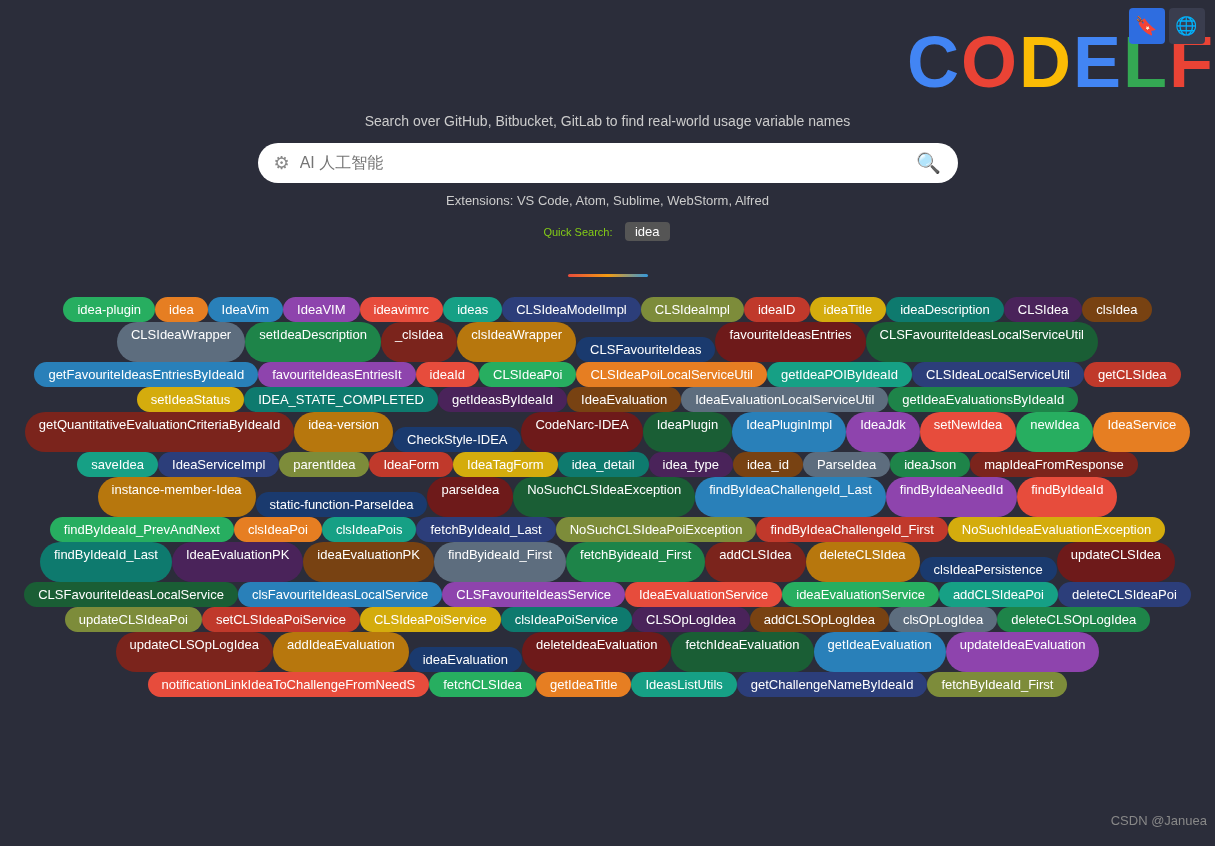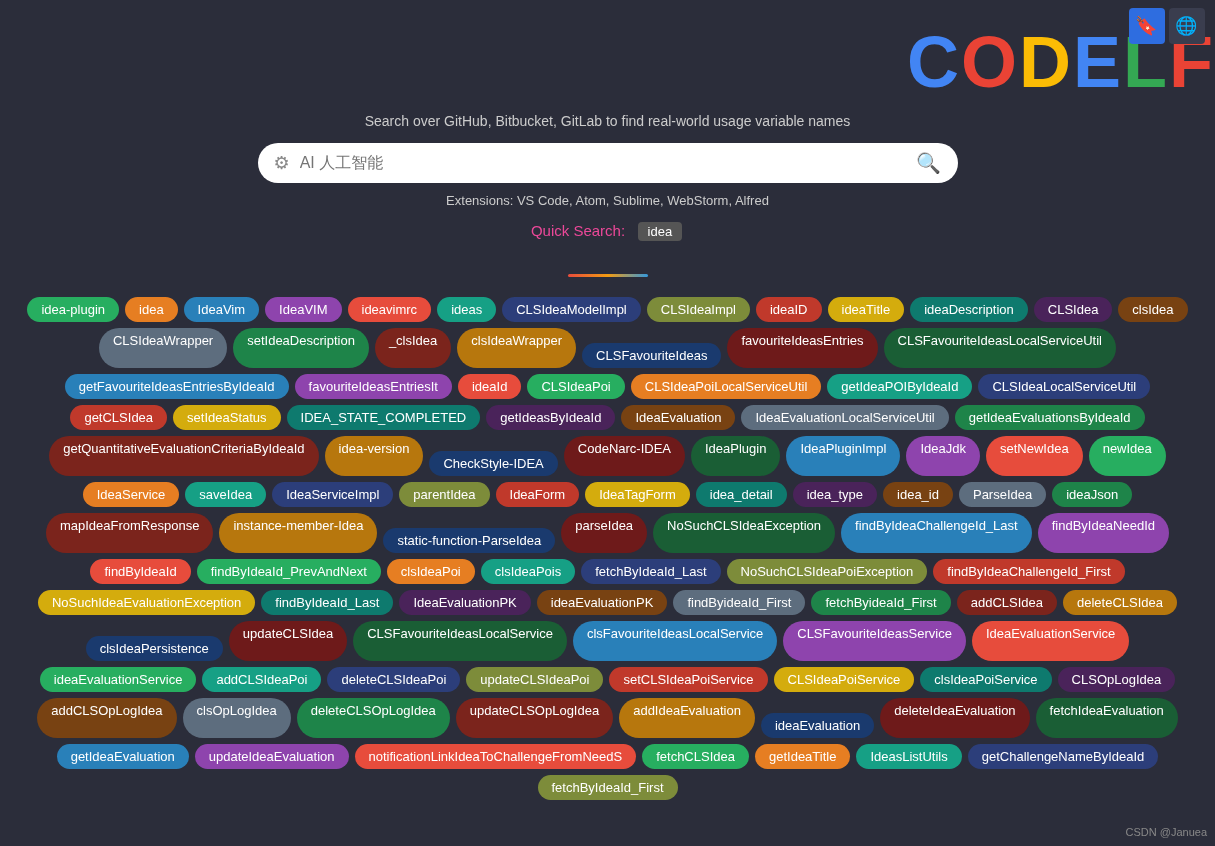--- a/index.html
+++ b/index.html
@@ -99,22 +99,22 @@
       font-size: 13px;
       margin-bottom: 12px;
     }
 
     
     .quick-search-row {
       text-align: center;
       margin-bottom: 20px;
     }
     .quick-search-label {
-      color: #ec4899;
-      font-size: 15px;
+      color: #84cc16;
+      font-size: 11px;
       margin-right: 6px;
     }
     .quick-tag {
       display: inline-block;
       background: #555;
       color: #fff;
       border-radius: 4px;
       padding: 2px 10px;
       font-size: 13px;
       cursor: pointer;
@@ -132,40 +132,39 @@
       height: 3px;
       background: linear-gradient(to right, #e74c3c, #f39c12, #3498db);
       border-radius: 2px;
     }
 
     
     .tags-area {
       display: flex;
       flex-wrap: wrap;
       justify-content: center;
-      gap: 6px;
       padding: 0 20px 20px;
     }
     .tag {
       display: inline-block;
       border-radius: 20px;
       padding: 5px 14px;
       font-size: 13px;
       font-weight: 500;
       color: #fff;
       cursor: pointer;
       white-space: nowrap;
     }
 
     
     .footer-note {
       position: fixed;
-      bottom: 8px;
+      bottom: 18px;
       right: 8px;
-      font-size: 11px;
+      font-size: 13px;
       color: #888;
     }
 
     
     .c-green { background: #27ae60; }
     .c-orange { background: #e67e22; }
     .c-blue { background: #2980b9; }
     .c-purple { background: #8e44ad; }
     .c-red { background: #e74c3c; }
     .c-teal { background: #16a085; }

